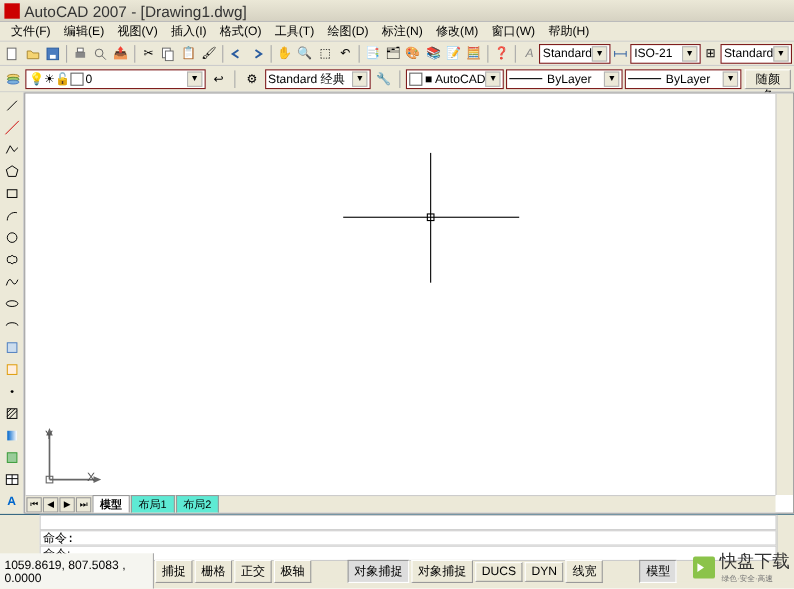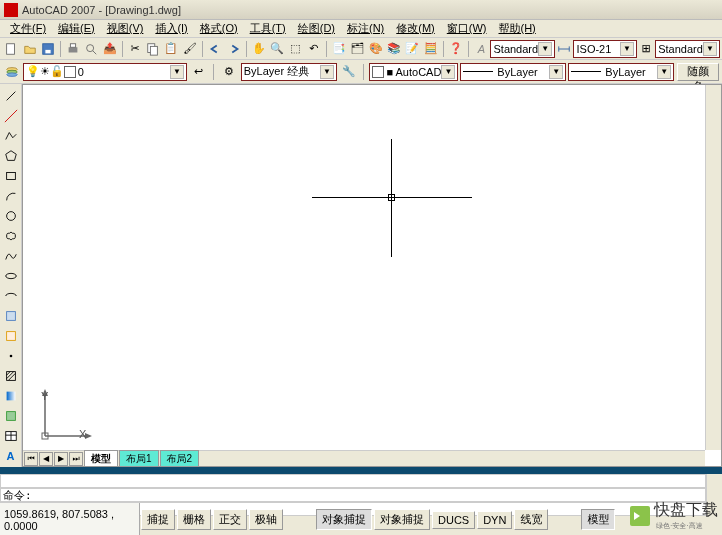--- a/index.html
+++ b/index.html
@@ -1,20 +1,20 @@
 <!DOCTYPE html>
 <html><head>
 <meta charset="utf-8">
 <style>
 * { margin: 0; padding: 0; box-sizing: border-box; font-family: "Microsoft YaHei", SimSun, Arial, sans-serif; }
 body { width: 722px; height: 535px; background: #ece9d8; font-size: 11px; overflow: hidden; position: relative; }
 .titlebar { height: 20px; background: linear-gradient(#ebe8d7, #d6d2c2); display: flex; align-items: center; padding-left: 4px; border-bottom: 1px solid #bbb; }
 .titlebar-icon { width: 14px; height: 14px; margin-right: 4px; background: #c00; display: inline-block; }
-.titlebar-text { font-size: 11px; color: #333; }
-.menubar { height: 18px; display: flex; align-items: center; padding: 0 4px; background: #ece9d8; border-bottom: 1px solid #ccc; text-decoration: underline; }
+.titlebar-text { font-size: 14px; color: #333; }
+.menubar { height: 18px; display: flex; align-items: center; padding: 0 4px; background: #ece9d8; border-bottom: 1px solid #ccc; }
 .menu-item { padding: 2px 6px; font-size: 11px; cursor: default; }
 .toolbar-row { height: 22px; display: flex; align-items: center; padding: 2px 2px; background: #ece9d8; border-bottom: 1px solid #ccc; gap:0px; }
 .tb-btn { width: 18px; height: 18px; display: inline-flex; align-items: center; justify-content: center; margin: 0 1px; cursor: pointer; border: 1px solid transparent; }
 .tb-sep { width: 1px; height: 16px; background: #aaa; margin: 0 3px; }
 .layer-row { height: 24px; display: flex; align-items: center; padding: 2px 2px; background: #ece9d8; border-bottom: 1px solid #ccc; gap: 2px; }
 .combo { height: 18px; background: #fff; border: 1px solid #7f1d1d; display: inline-flex; align-items: center; font-size: 11px; padding: 0 2px; }
 .combo .dd { margin-left: auto; width: 14px; height: 14px; background: #ece9d8; border: 1px solid #b5b5b5; display: flex; align-items: center; justify-content: center; font-size: 8px; }
 .color-box { width: 12px; height: 12px; border: 1px solid #666; display:inline-block; margin-right:2px; }
 .main-area { display: flex; height: 383px; }
 .left-toolbar { width: 22px; background: #ece9d8; border-right: 1px solid #ccc; display: flex; flex-direction: column; align-items: center; padding-top: 2px; }
@@ -25,21 +25,21 @@
 .crosshair-box { position: absolute; top: 109px; left: 365px; width: 7px; height: 7px; border: 1px solid #000; }
 .ucs { position: absolute; bottom: 22px; left: 14px; font-size: 11px; color: #555; }
 .ucs-y { position: absolute; bottom: 42px; left: 4px; }
 .ucs-x { position: absolute; bottom: 4px; left: 42px; }
 .ucs svg { position: absolute; bottom: 0; left: 0; }
 .scrollbar-v { position: absolute; right: 0; top: 0; bottom: 16px; width: 16px; background: #ece9d8; border-left: 1px solid #ccc; }
 .scrollbar-h { position: absolute; bottom: 0; right: 16px; left: 0px; height: 16px; background: #ece9d8; border-top: 1px solid #ccc; display:flex; align-items:center; }
 .tab-btn { width: 14px; height: 14px; background: #ece9d8; border: 1px solid #999; display:inline-flex; align-items:center; justify-content:center; font-size:8px; margin-left:1px; }
 .tab { padding: 1px 6px; background: #5eead4; border: 1px solid #999; font-size: 10px; margin-left:1px; }
 .tab.active { background: #fff; font-weight: bold; }
-.cmd-area { height: 42px; background: #ece9d8; border-top: 7px solid #0c4a6e; }
+.cmd-area { height: 42px; background: #ece9d8; border-top: 1px solid #0c4a6e; padding-left: 36px; }
 .cmd-line { height: 14px; background: #fff; border: 1px solid #ccc; font-size: 11px; padding: 0 2px; display:flex; align-items:center; font-family: SimSun, monospace; }
 .cmd-scroll { display:flex; }
 .cmd-left { flex:1; }
 .statusbar { height: 20px; background: #ece9d8; border-top: 1px solid #ccc; display: flex; align-items: center; font-size: 11px; }
 .coords { width: 140px; padding: 17px 4px; border-right: 1px solid #aaa; height:30px; display:flex; align-items:center; background:#f5f5f0; }
 .status-btn { padding: 2px 5px; border: 1px solid #fff; border-right-color:#999; border-bottom-color:#999; margin: 0 1px; background: #ece9d8; font-size: 11px; cursor: pointer; }
 .status-btn.pressed { border: 1px solid #999; border-right-color:#fff; border-bottom-color:#fff; background:#ddd;margin-left:32px; }
 .watermark { position: absolute; right: 4px; bottom: 4px; display: flex; align-items: center; font-size: 12px; color: #333; }
 .watermark .logo { width: 20px; height: 20px; background: #8bc34a; margin-right: 4px; border-radius: 2px; position:relative; }
 .watermark .logo::before { content:""; position:absolute; left:4px; top:6px; width:0; height:0; border-left:6px solid #fff; border-top:4px solid transparent; border-bottom:4px solid transparent;}
@@ -172,21 +172,21 @@
     <span>☀</span>
     <span>🔓</span>
     <span class="color-box" style="background:#fff"></span>
     <span>0</span>
     <span class="dd">▼</span>
   </div>
   <span class="tb-btn">↩</span>
   <span class="tb-sep"></span>
   <span class="tb-btn">⚙</span>
   <div class="combo" style="width:100px">
-      <span>ByLayer 经典</span>
+      <span>Standard 经典</span>
       <span class="dd">▼</span>
     </div>
   <span class="tb-btn">🔧</span>
   <span class="tb-sep"></span>
   <div class="combo" style="width:90px">
       <span class="color-box" style="background:#fff"></span>
       <span style="white-space:nowrap;overflow:hidden;">■ AutoCAD</span>
       <span class="dd">▼</span>
     </div>
   <div class="combo" style="width:110px">

